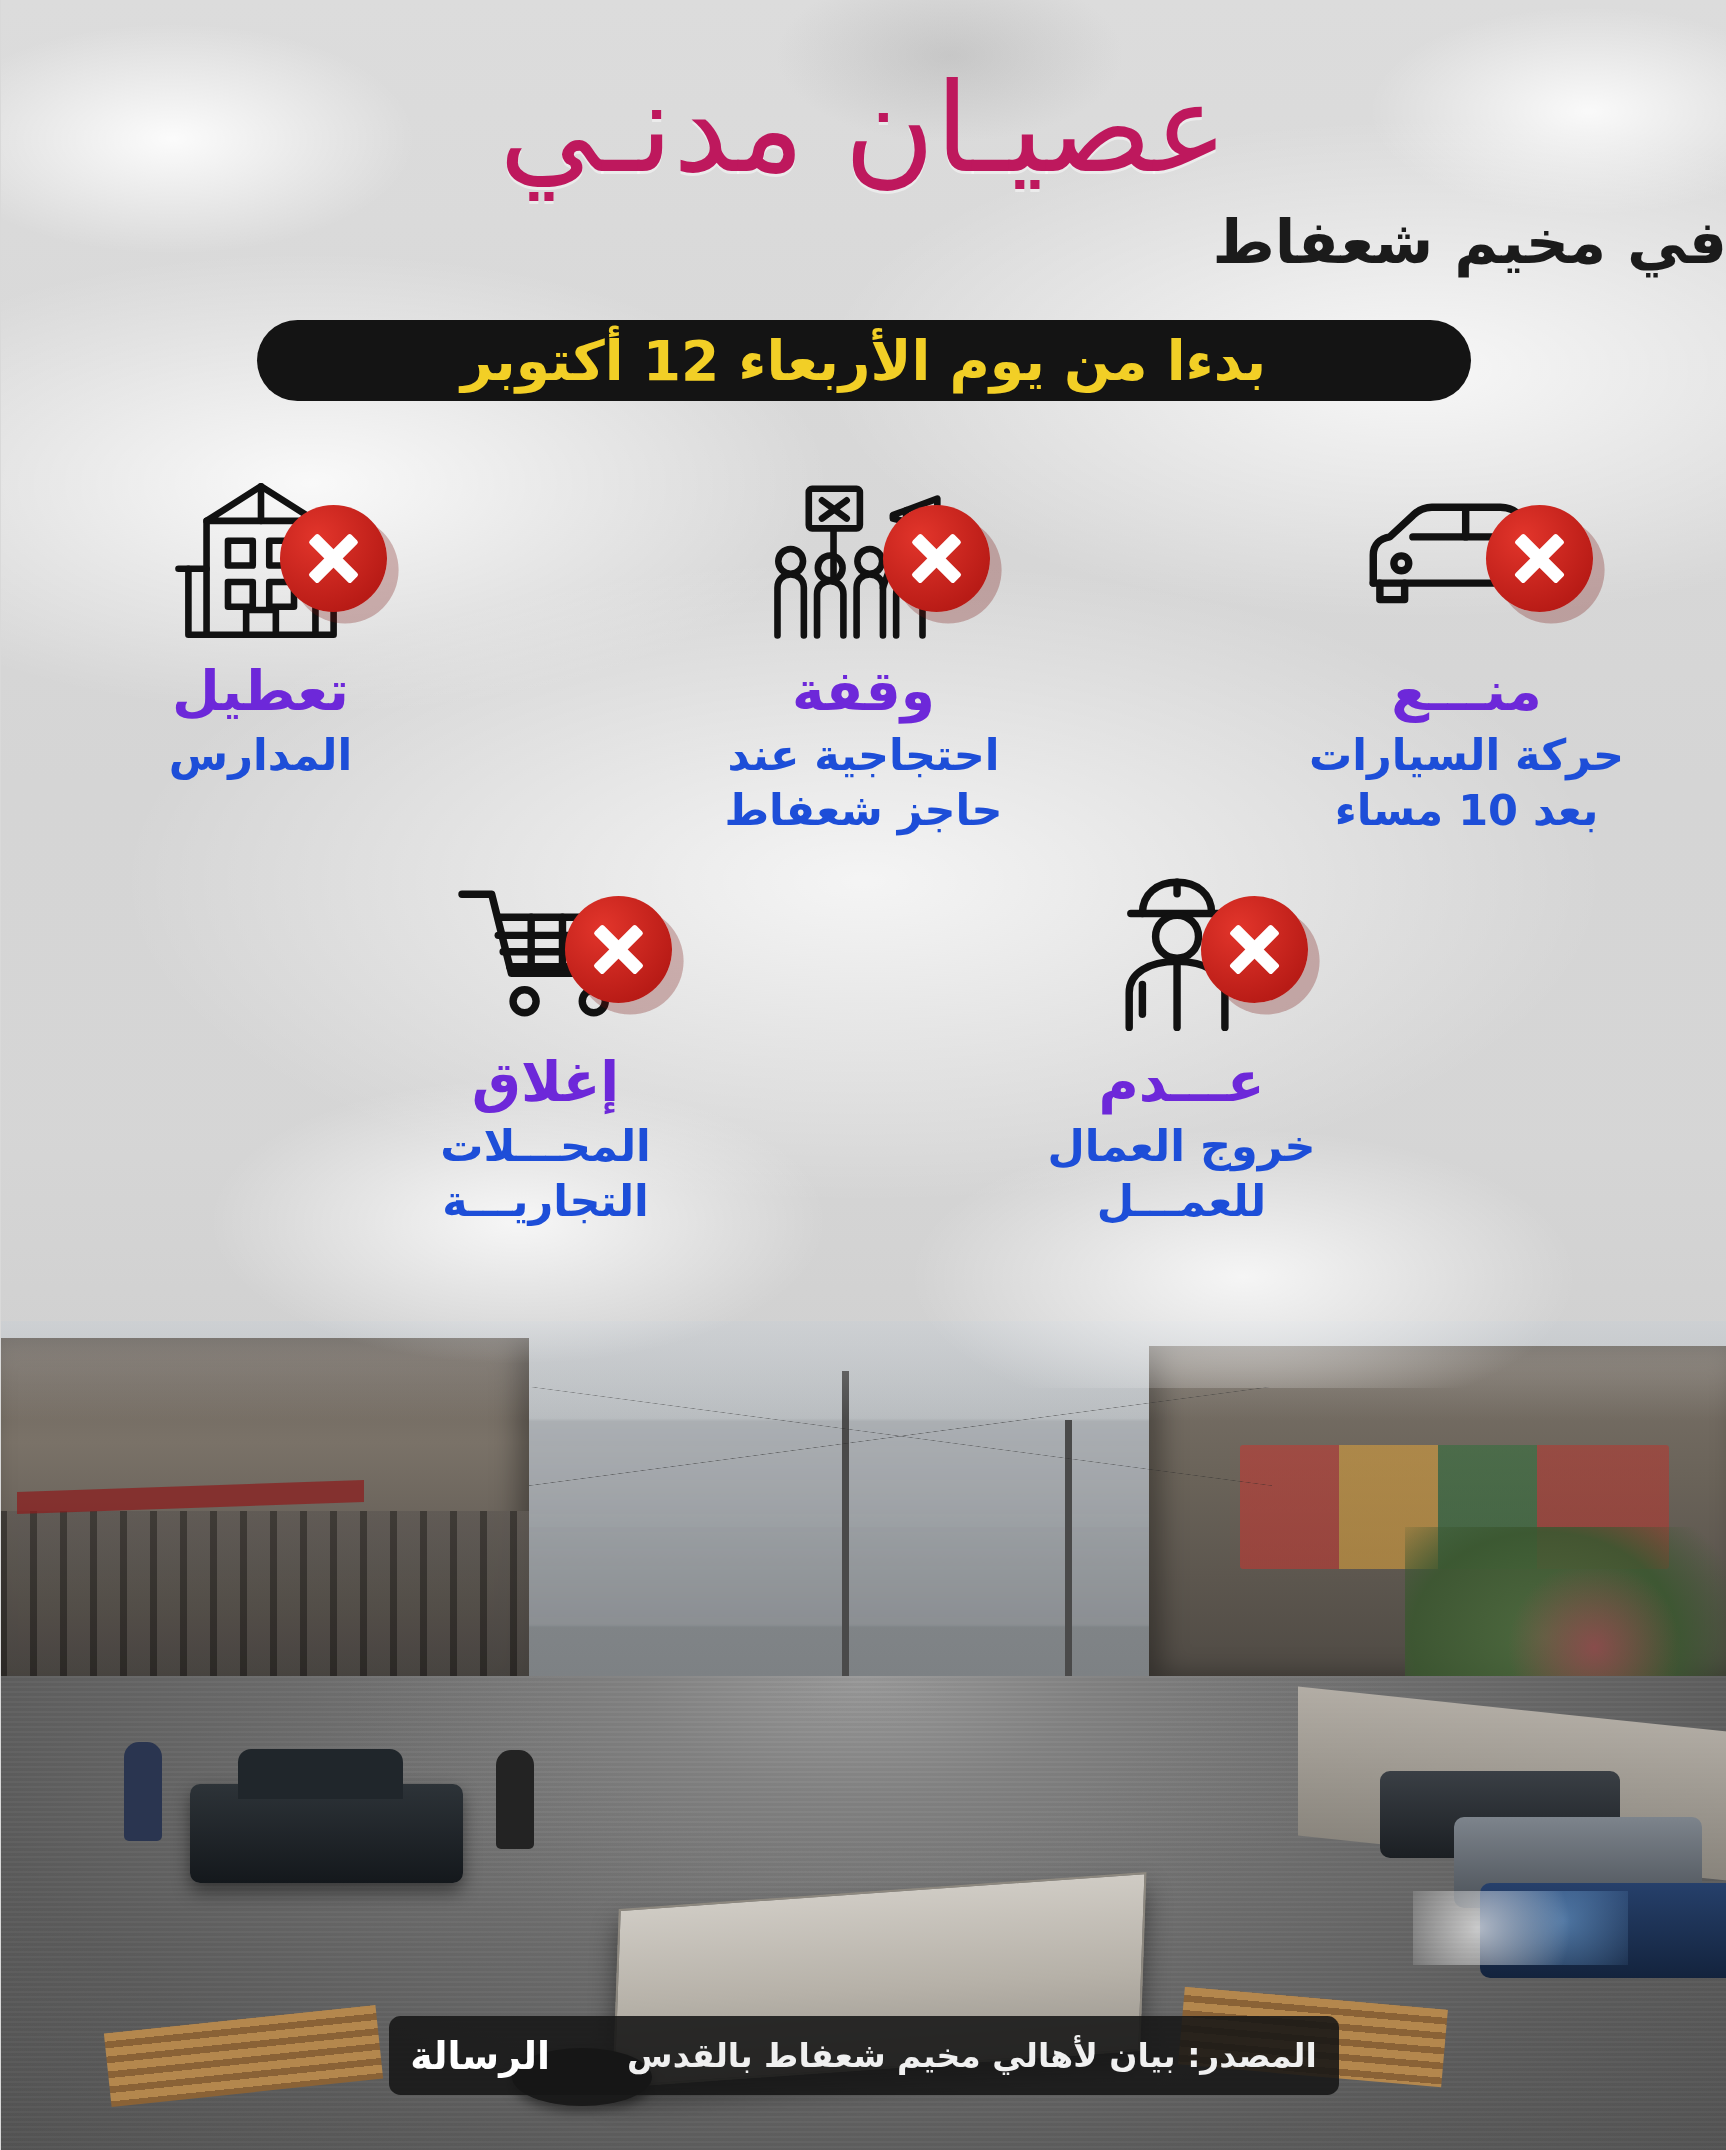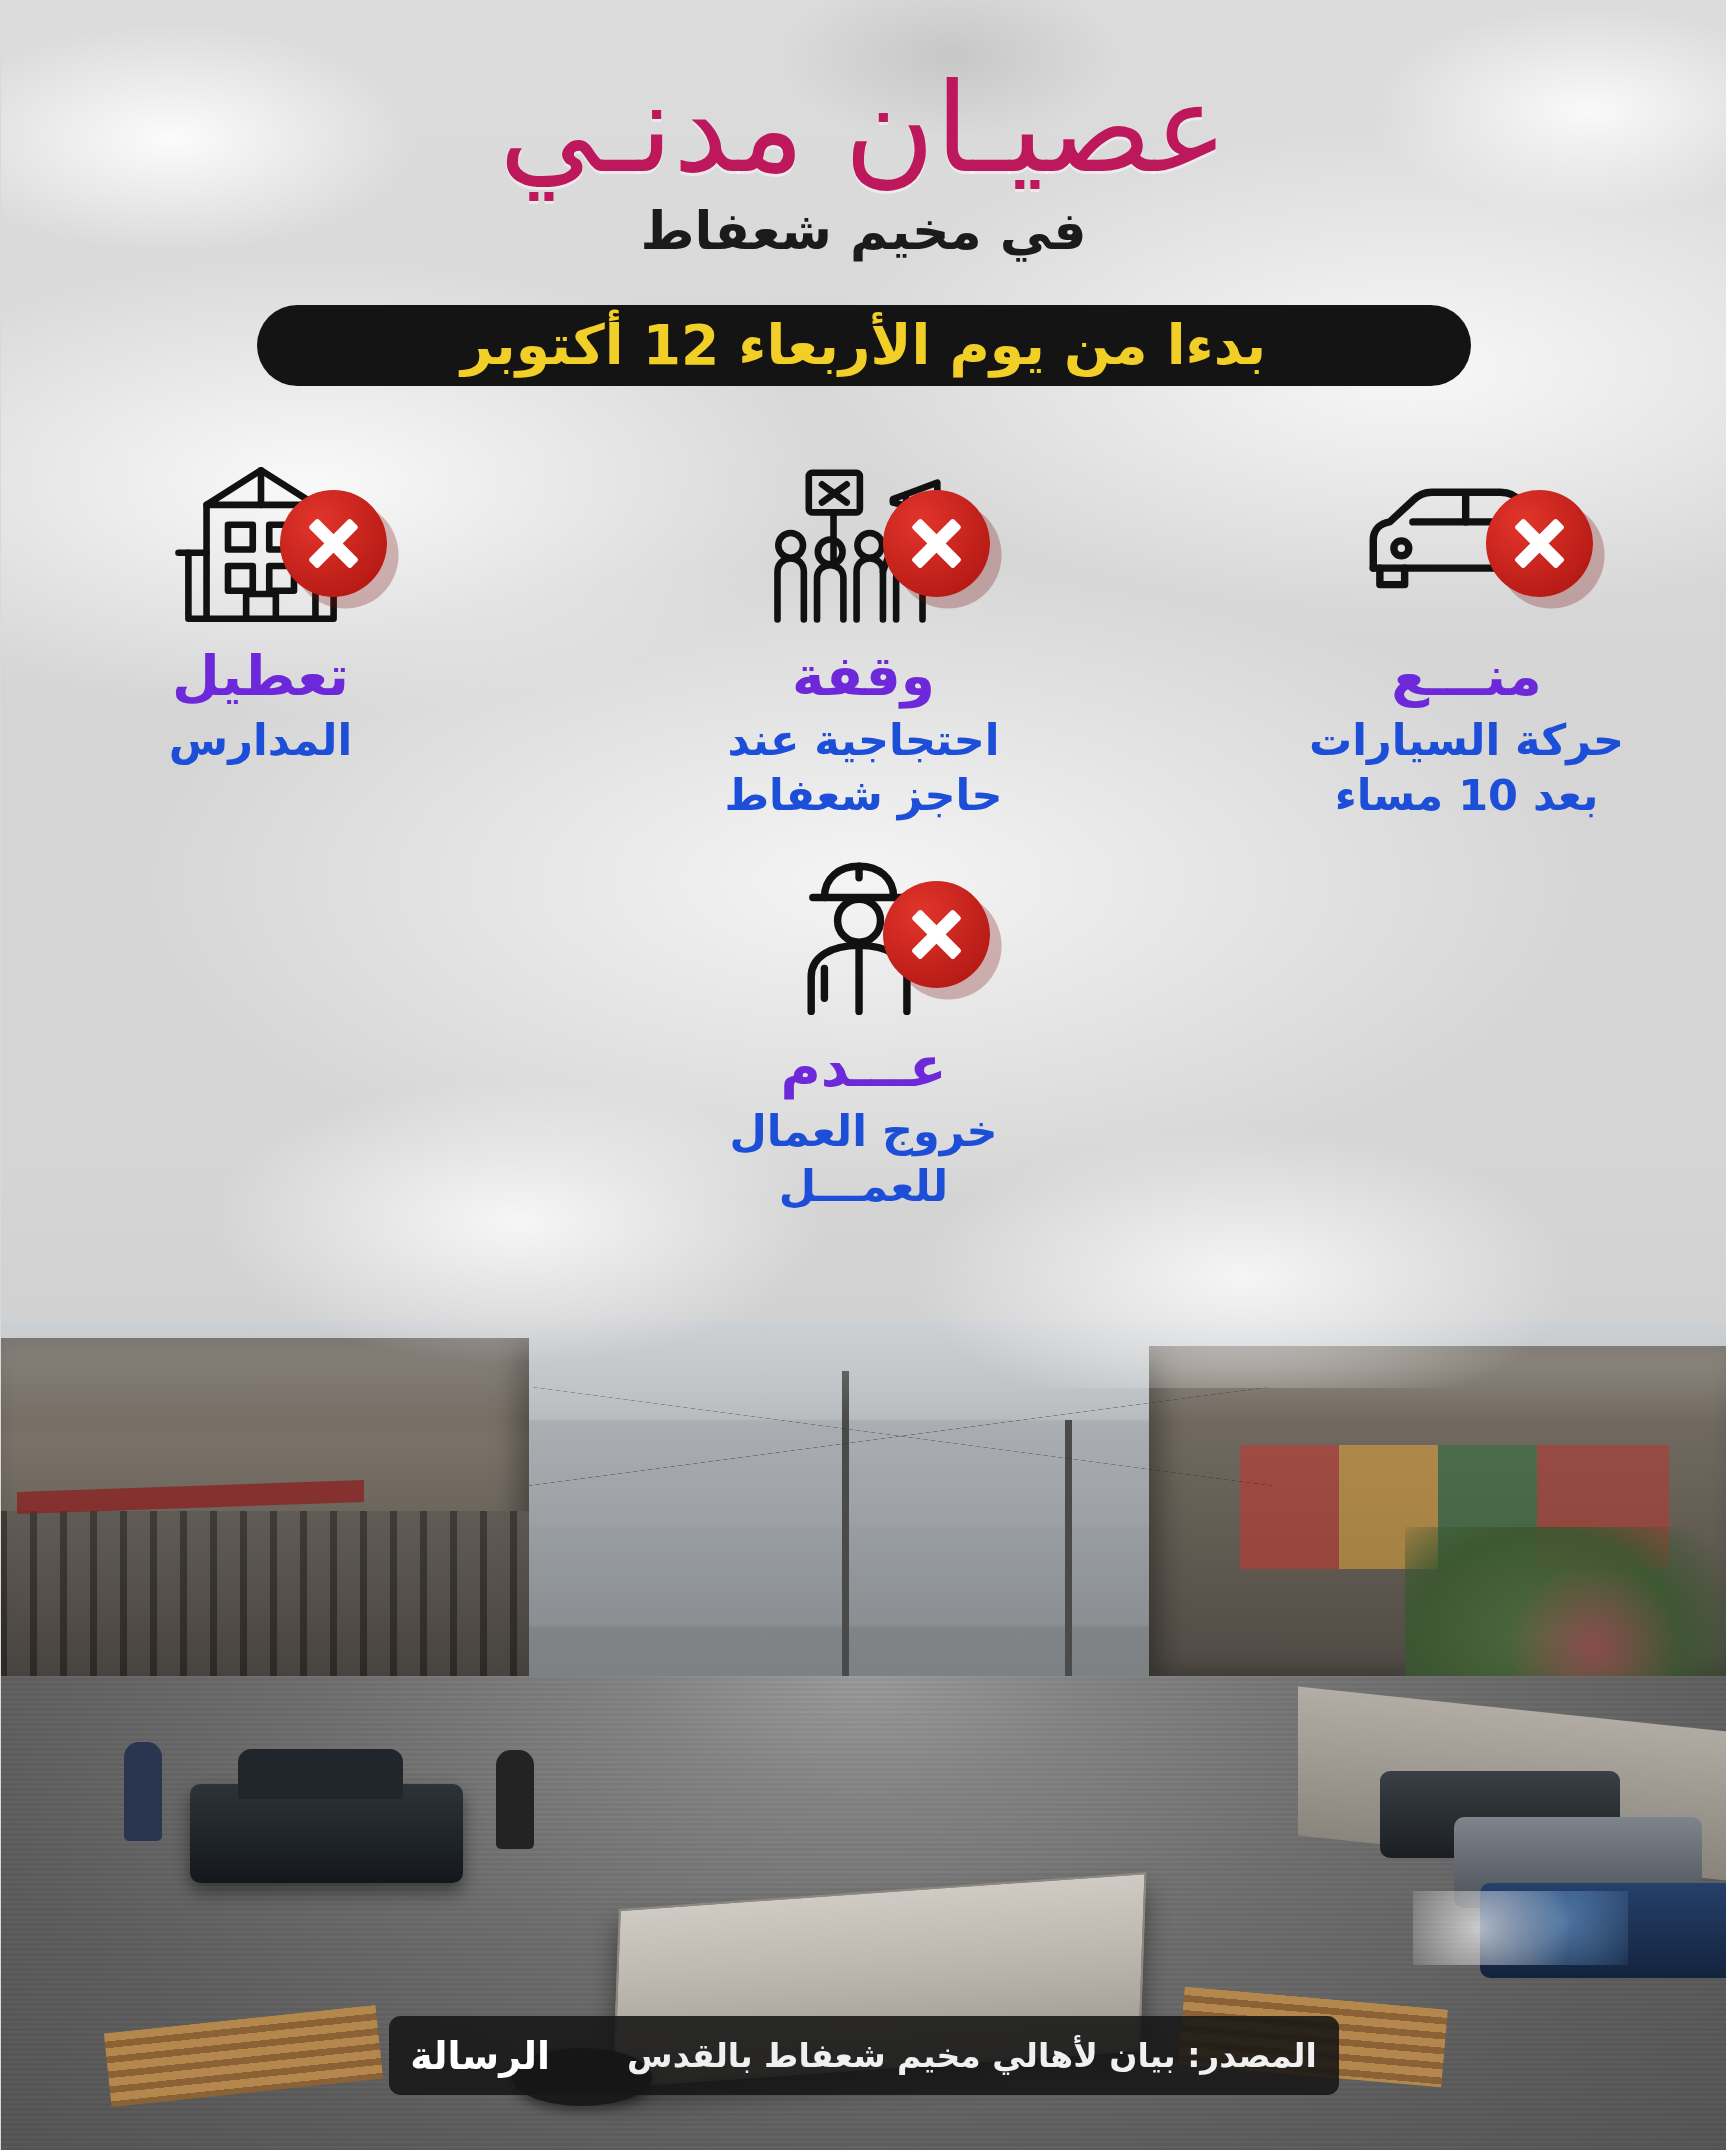--- a/index.html
+++ b/index.html
@@ -152,21 +152,21 @@
 
   
   .content { position:absolute; inset:0; }
 
   .title-wrap{ text-align:center; padding-top:66px; }
   .title-main{
     font-size:124px; font-weight:400; color:#be185d; letter-spacing:-1.7px;
     line-height:1.0; text-shadow:0 2.5px 0 rgba(255,255,255,.45);
   }
   .title-sub{
-    margin-top:12px; font-size:52px; font-weight:900; color:#1b1b1b; line-height:1.15;
+    margin-top:18px; font-size:60px; font-weight:900; color:#1b1b1b; line-height:1.15;text-align:right;
   }
 
   .date-pill{
     margin:43px auto 0; width:1214px; height:81px; background:#141414;
     border-radius:50px; display:flex; align-items:center; justify-content:center;
   }
   .date-pill span{
     font-size:55px; font-weight:900; color:#f2cf26; letter-spacing:0px;
   }
 
@@ -340,20 +340,38 @@
               <path d="M104 112 L104 192"></path>
               <path d="M62 140 L62 176"></path>
             </svg>
           </span>
           <span class="ban"></span>
         </div>
         <div class="lbl-strong">عـــدم</div>
         <div class="lbl-text">خروج العمال للعمـــل</div>
       </div>
 
+      <div class="item">
+        <div class="icon-area">
+          <span class="glyph">
+            <svg width="182" height="140" viewBox="0 0 220 170" fill="none" stroke="#111" stroke-width="9" stroke-linecap="round" stroke-linejoin="round">
+              <path d="M8 16 L44 16 L68 112 L178 112"></path>
+              <path d="M52 44 L208 44 L188 104 L66 104"></path>
+              <path d="M92 44 L92 104 M130 44 L130 104 M168 44 L168 104"></path>
+              <path d="M52 66 L200 66"></path>
+              <path d="M58 86 L194 86"></path>
+              <circle cx="84" cy="146" r="14"></circle>
+              <circle cx="168" cy="146" r="14"></circle>
+            </svg>
+          </span>
+          <span class="ban"></span>
+        </div>
+        <div class="lbl-strong">إغلاق</div>
+        <div class="lbl-text">المحـــلات التجاريـــة</div>
+      </div>
 
     </div>
 
     <div class="footer">
       <span class="src">المصدر: بيان لأهالي مخيم شعفاط بالقدس</span>
       <span class="brand">الرسالة</span>
     </div>
 
   </div>
 </div>

